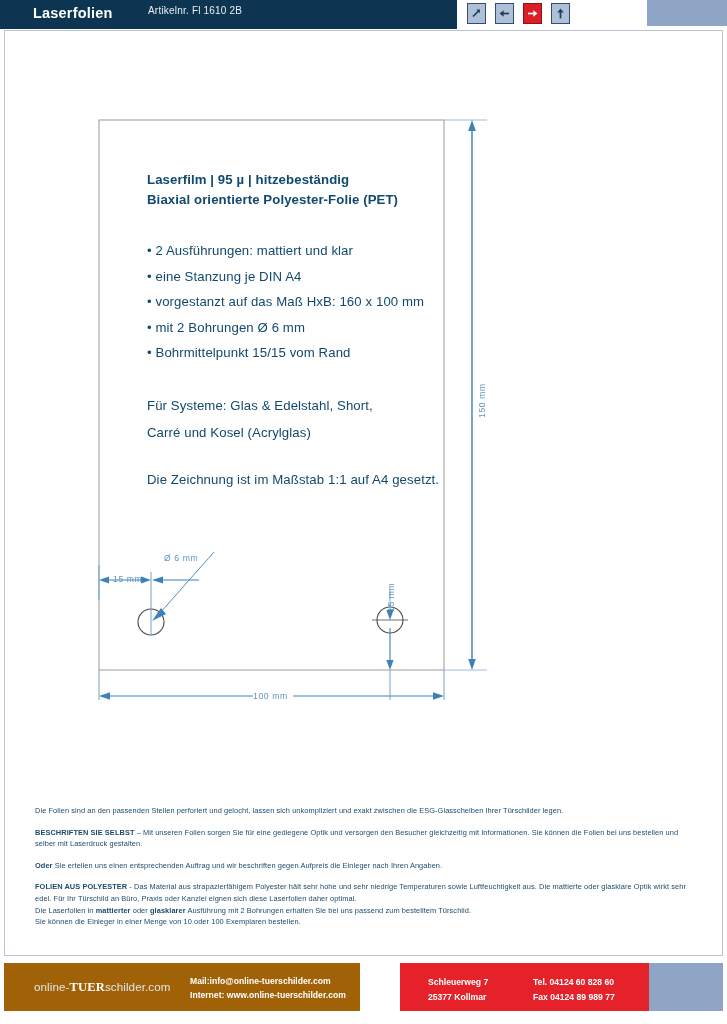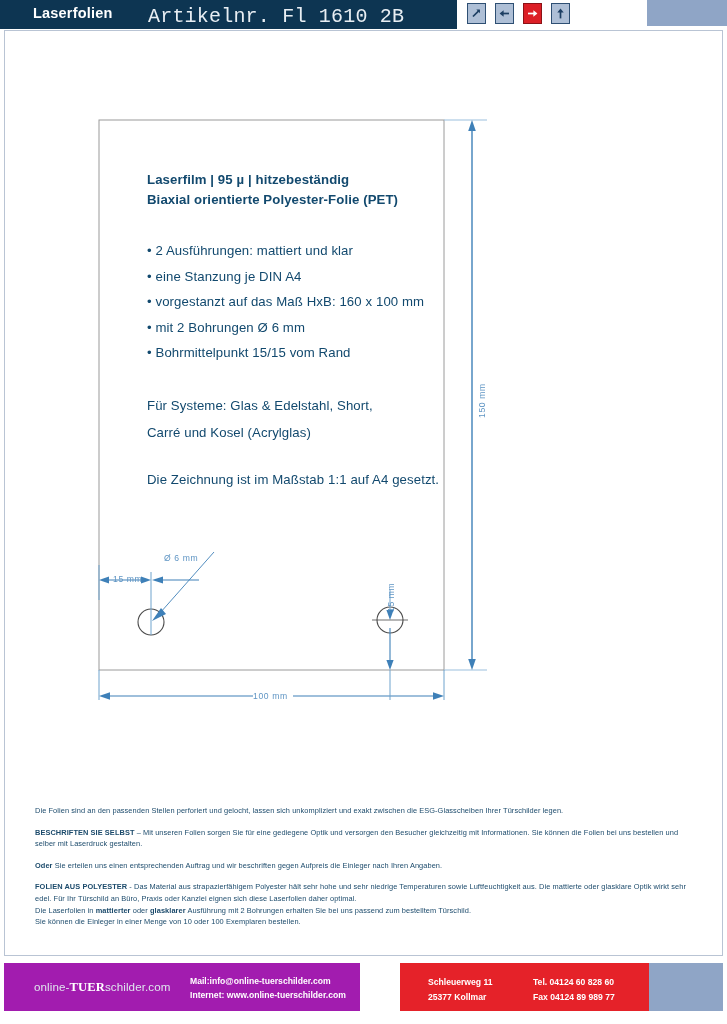--- a/index.html
+++ b/index.html
@@ -33,26 +33,25 @@
     left: 33px; top: 5px;
     font-size: 14.5px;
     font-weight: bold;
     color: #ffffff;
     letter-spacing: 0.2px;
     white-space: nowrap;
   }
   .header-artnr {
     position: absolute;
     left: 148px; top: 5px;
-    font-size: 20px;
+    font-size: 10px;
     font-weight: normal;
     color: #e8eef3;
     letter-spacing: 0.2px;
     white-space: nowrap;
-    font-family: Liberation Mono, monospace;
   }
   .header-white {
     position: absolute;
     left: 457px; top: 0;
     width: 190px; height: 29px;
     background: #ffffff;
   }
   .header-blueblock {
     position: absolute;
     left: 647px; top: 0;
@@ -167,21 +166,21 @@
   
   .footer {
     position: absolute;
     left: 4px; top: 963px;
     width: 719px; height: 48px;
   }
   .footer-dark {
     position: absolute;
     left: 0; top: 0;
     width: 356px; height: 48px;
-    background: #a21caf;
+    background: #a16207;
   }
   .footer-red {
     position: absolute;
     left: 396px; top: 0;
     width: 249px; height: 48px;
     background: #e52229;
   }
   .footer-blue {
     position: absolute;
     left: 645px; top: 0;
@@ -356,21 +355,21 @@
 <div class="footer">
   <div class="footer-dark">
     <div class="logo"><span>online-</span><span class="tuer">TUER</span><span>schilder</span><span class="dotcom">.com</span></div>
     <div class="fmail">
       <div>Mail:info@online-tuerschilder.com</div>
       <div>Internet: www.online-tuerschilder.com</div>
     </div>
   </div>
   <div class="footer-red">
     <div class="faddr">
-      <div>Schleuerweg 11</div>
+      <div>Schleuerweg 7</div>
       <div>25377 Kollmar</div>
     </div>
     <div class="ftel">
       <div>Tel. 04124 60 828 60</div>
       <div>Fax 04124 89 989 77</div>
     </div>
   </div>
   <div class="footer-blue"></div>
 </div>
 

